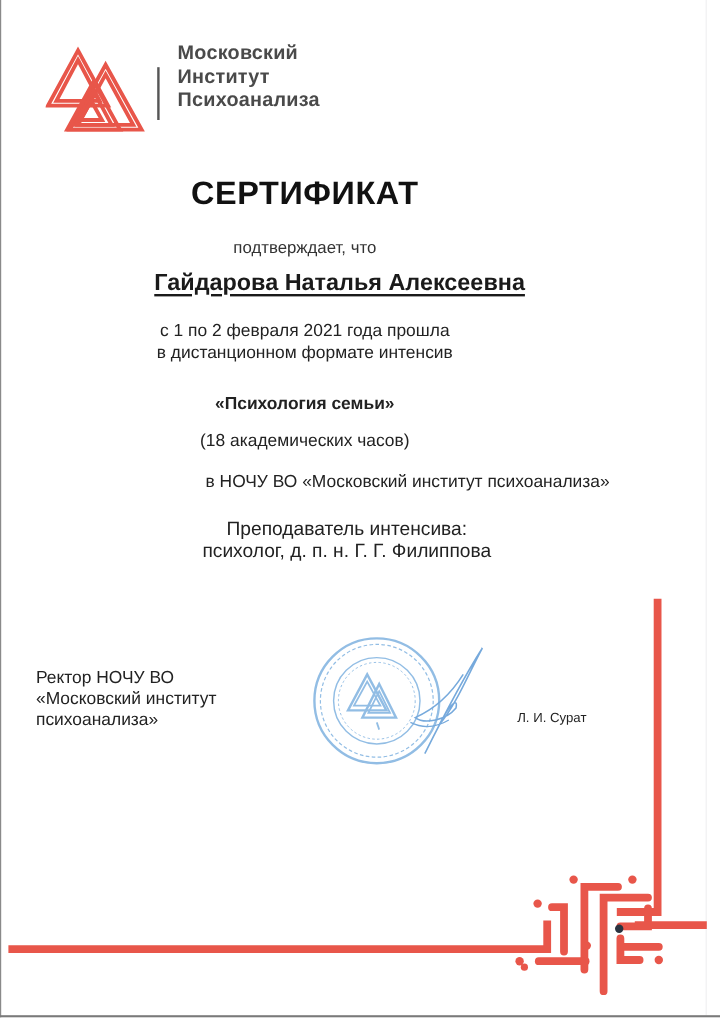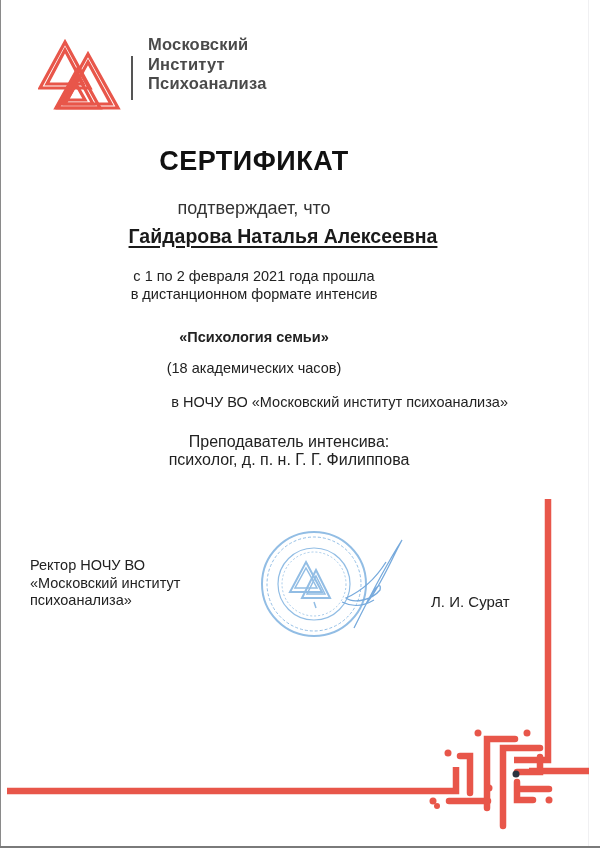--- a/index.html
+++ b/index.html
@@ -13,31 +13,31 @@
     .page-border-bottom { position: absolute; left: 0; bottom: 0; width: 600px; height: 2px; background: #7a7a7a; }
     .page-edge-right { position: absolute; left: 588px; top: 0; width: 1px; height: 846px; background: #f0f0f2; }
 
     .logo { position: absolute; left: 38px; top: 38px; width: 90px; height: 76px; }
     .logo-divider { position: absolute; left: 131px; top: 56px; width: 2px; height: 44px; background: #555; }
     .logo-text { position: absolute; left: 148px; top: 35px; font-size: 16.5px; font-weight: bold; color: #4a4a4a; line-height: 19.5px; letter-spacing: 0.2px; }
     .logo-text div { white-space: nowrap; }
 
     .center { position: absolute; left: 0; width: 508px; text-align: center; white-space: nowrap; }
     .title { top: 146px; font-size: 27px; font-weight: bold; color: #111; letter-spacing: 0.5px; }
-    .confirms { top: 198px; font-size: 18px; color: #333; }
+    .confirms { top: 198px; font-size: 14px; color: #333; }
     .recipient { top: 225px; font-size: 19.5px; font-weight: bold; color: #1a1a1a; margin-left: 29px; }
     .recipient span { text-decoration: underline; text-underline-offset: 3px; text-decoration-thickness: 1.5px; }
     .period { top: 268px; font-size: 14.5px; line-height: 17.5px; color: #222; }
     .course { top: 329px; font-size: 14.5px; font-weight: bold; color: #222; }
     .hours { top: 360px; font-size: 14.5px; color: #222; }
     .org { top: 394px; font-size: 14.5px; color: #222; text-align: right; }
     .teacher { top: 433px; font-size: 16px; line-height: 17.5px; color: #222; padding-left: 35px; }
 
     .rector { position: absolute; left: 30px; top: 557px; width: 212px; text-align: left; font-size: 14.5px; line-height: 17.5px; color: #222; }
-    .rector-name { position: absolute; left: 431px; top: 593px; font-size: 15px; color: #222; white-space: nowrap; }
+    .rector-name { position: absolute; left: 431px; top: 593px; font-size: 11px; color: #222; white-space: nowrap; }
 
     .stamp { position: absolute; left: 254px; top: 518px; width: 160px; height: 130px; }
     .deco { position: absolute; left: 0; top: 480px; width: 600px; height: 368px; }
   </style>
 </head>
 <body>
 
 <div class="page-border-left"></div>
 <div class="page-edge-right"></div>
 <div class="page-border-bottom"></div>

